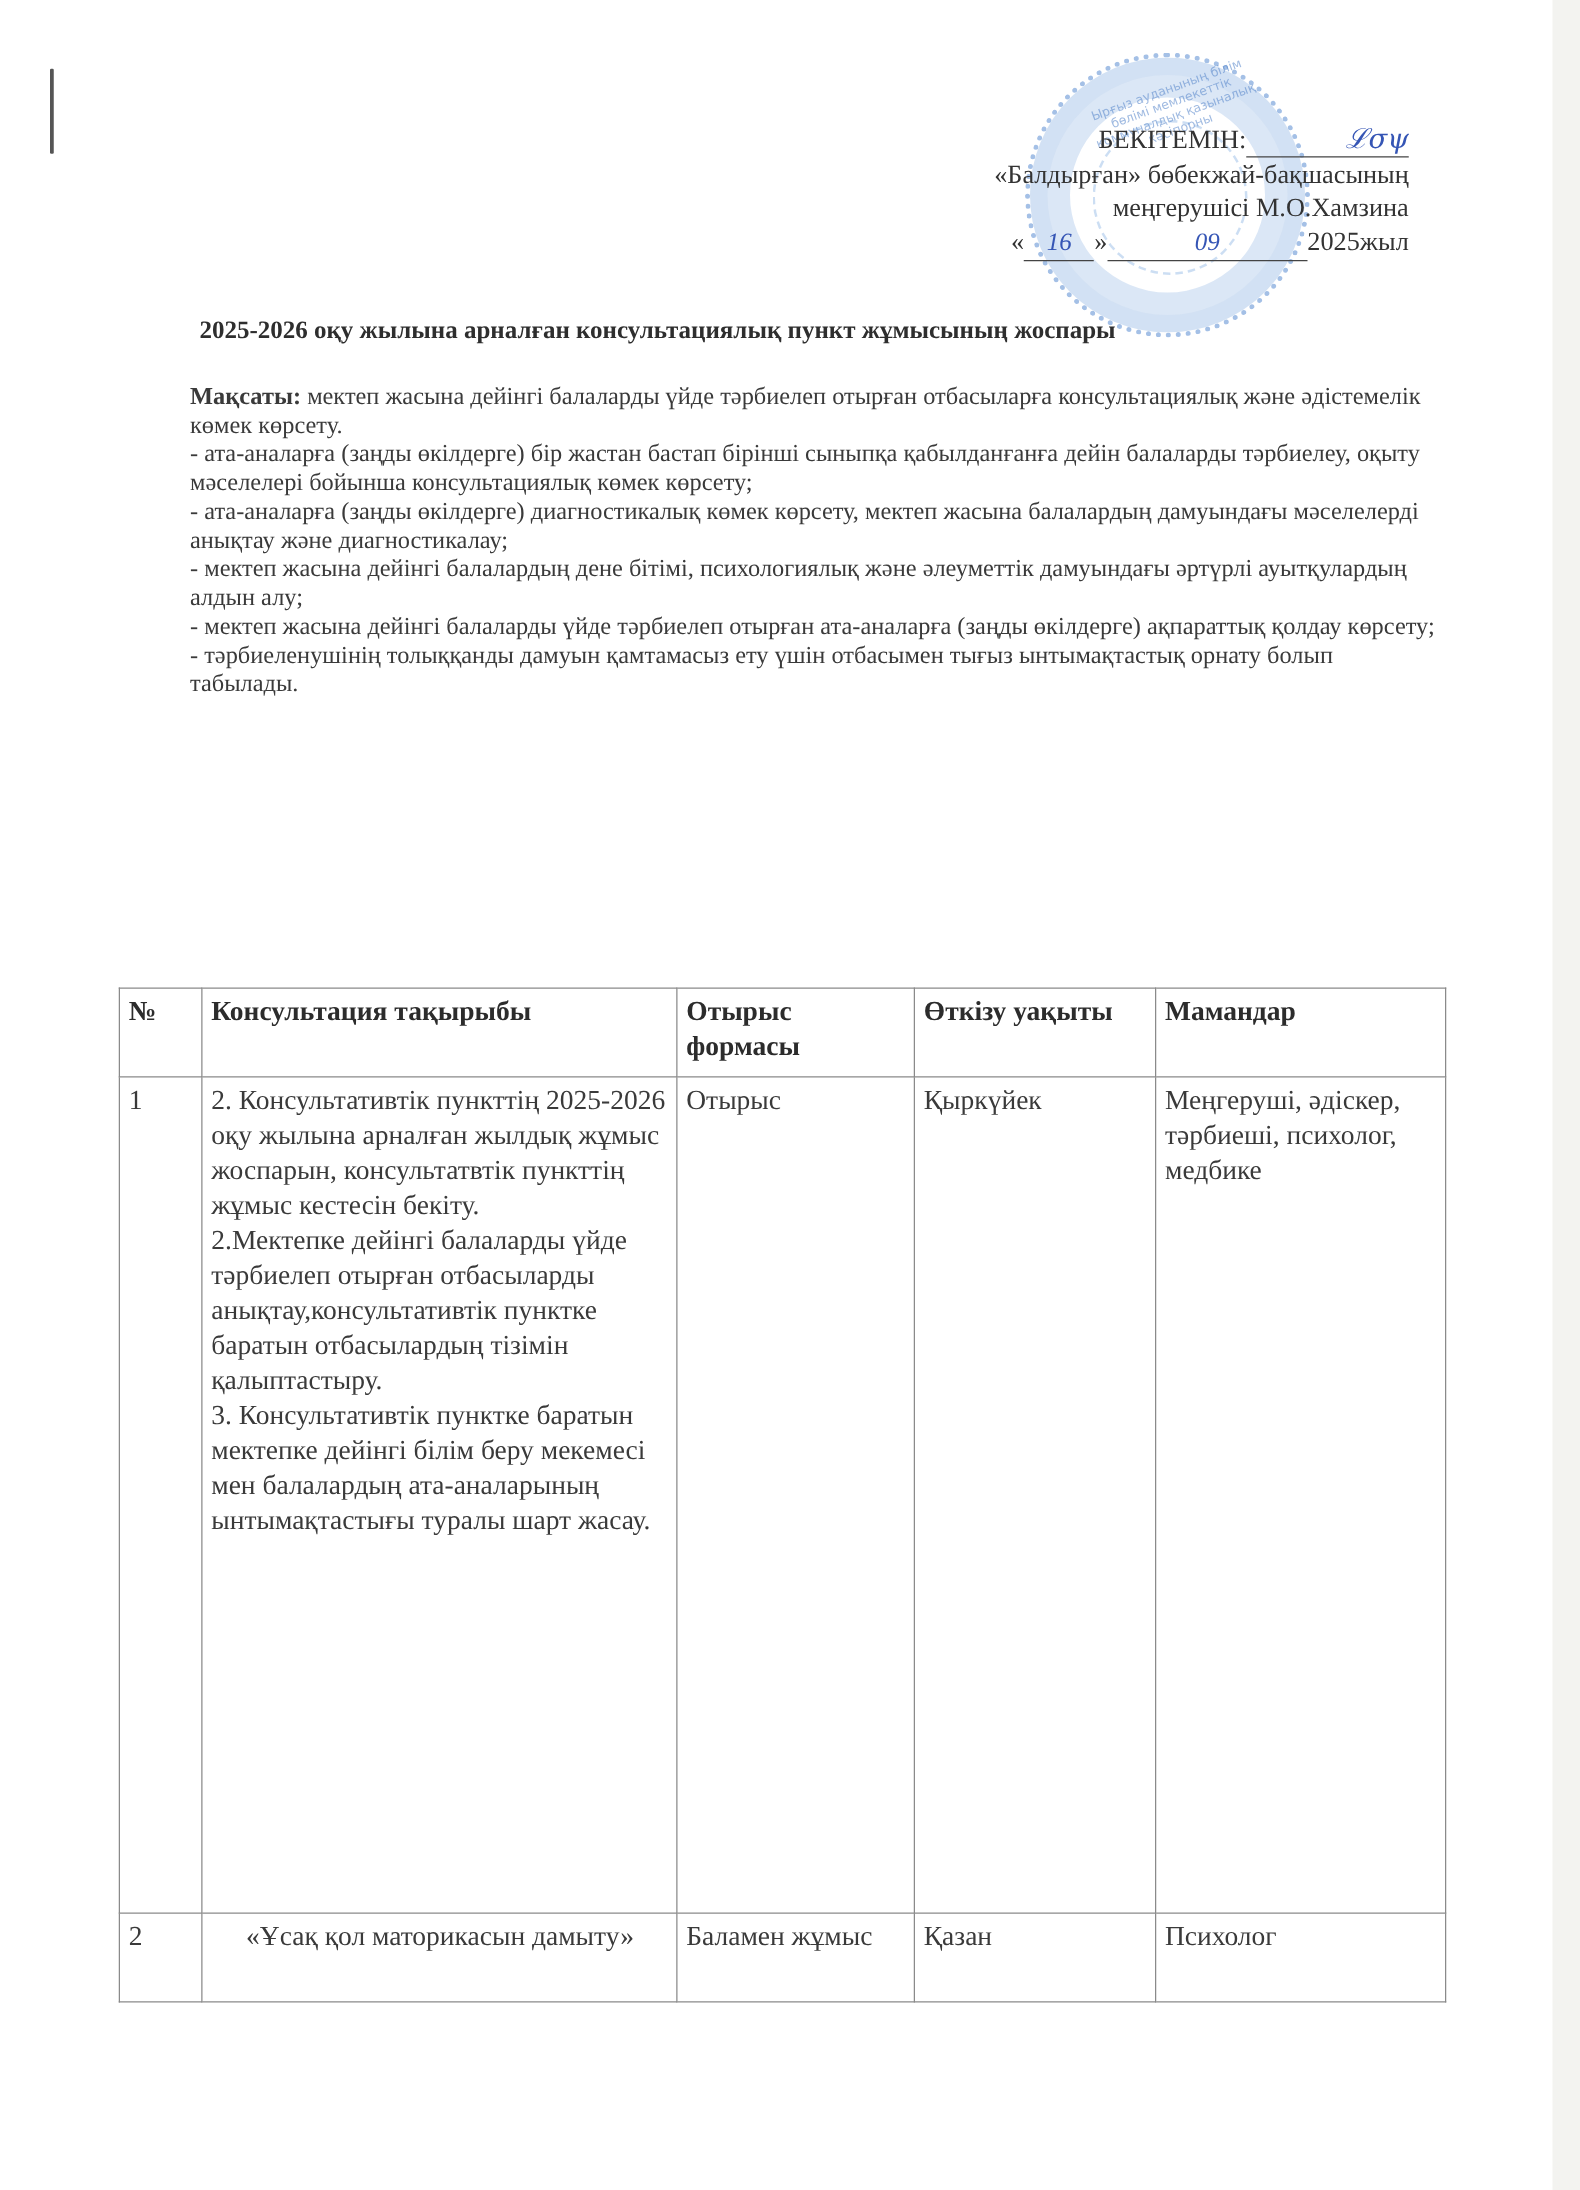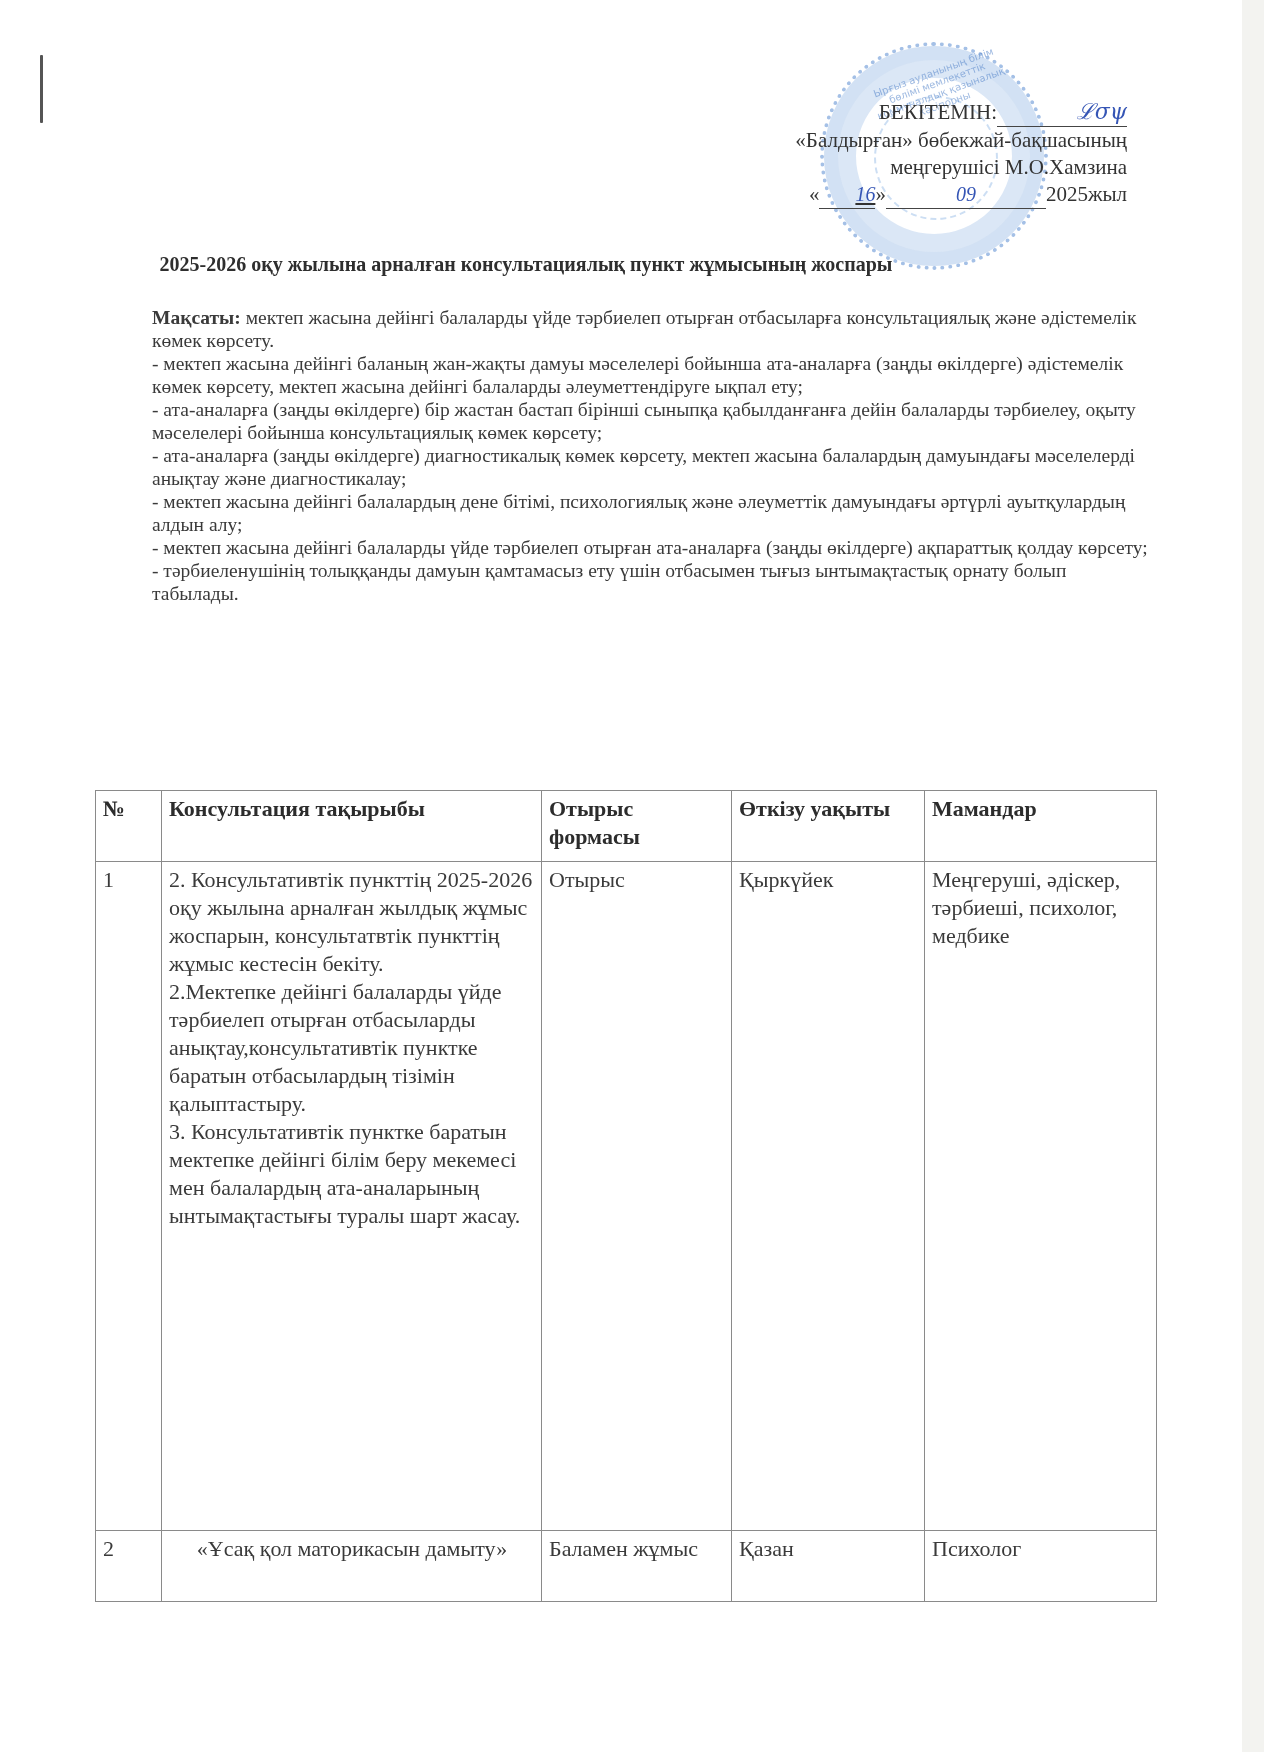--- a/index.html
+++ b/index.html
@@ -77,29 +77,28 @@
   <div class="stamp-text">Ырғыз ауданының білім бөлімі мемлекеттік коммуналдық қазыналық кәсіпорны</div>
 </div>
 
 <div class="approve">
   <span class="line">
     <span>БЕКІТЕМІН:</span><span class="underline" style="width:130px;"><span class="sig">ℒσψ</span></span>
   </span>
   <span class="line">«Балдырған» бөбекжай-бақшасының</span>
   <span class="line">меңгерушісі М.О.Хамзина</span>
   <span class="line">
-    <span>«</span><span class="underline" style="width:56px;text-decoration:underline;"><span class="handwrite">16</span></span><span>»</span><span class="underline" style="width:160px;text-align:center;"><span class="handwrite">09</span></span><span>2025жыл</span>
+    <span>«</span><span class="underline" style="width:56px;text-align:center;"><span class="handwrite">16</span></span><span>»</span><span class="underline" style="width:160px;text-align:center;"><span class="handwrite">09</span></span><span>2025жыл</span>
   </span>
 </div>
 
 <div class="title">2025-2026 оқу жылына арналған консультациялық пункт жұмысының жоспары</div>
 
 <div class="body-text">
   <p><span class="bi">Мақсаты:</span><span> мектеп жасына дейінгі балаларды үйде тәрбиелеп отырған отбасыларға консультациялық және әдістемелік көмек көрсету.</span></p>
-  <p>- мектеп жасына дейінгі баланың жан-жақты дамуы мәселелері бойынша ата-аналарға (заңды өкілдерге) әдістемелік көмек көрсету, мектеп жасына дейінгі балаларды әлеуметтендіруге ықпал ету;</p>
   <p>- ата-аналарға (заңды өкілдерге) бір жастан бастап бірінші сыныпқа қабылданғанға дейін балаларды тәрбиелеу, оқыту мәселелері бойынша консультациялық көмек көрсету;</p>
   <p> - ата-аналарға (заңды өкілдерге) диагностикалық көмек көрсету, мектеп жасына балалардың дамуындағы мәселелерді анықтау және диагностикалау;</p>
   <p>- мектеп жасына дейінгі балалардың дене бітімі, психологиялық және әлеуметтік дамуындағы әртүрлі ауытқулардың алдын алу;</p>
   <p>- мектеп жасына дейінгі балаларды үйде тәрбиелеп отырған ата-аналарға (заңды өкілдерге) ақпараттық қолдау көрсету;</p>
   <p>- тәрбиеленушінің толыққанды дамуын қамтамасыз ету үшін отбасымен тығыз ынтымақтастық орнату болып табылады.</p>
 </div>
 
 <table class="plan">
   <colgroup>
     <col style="width:66px">

